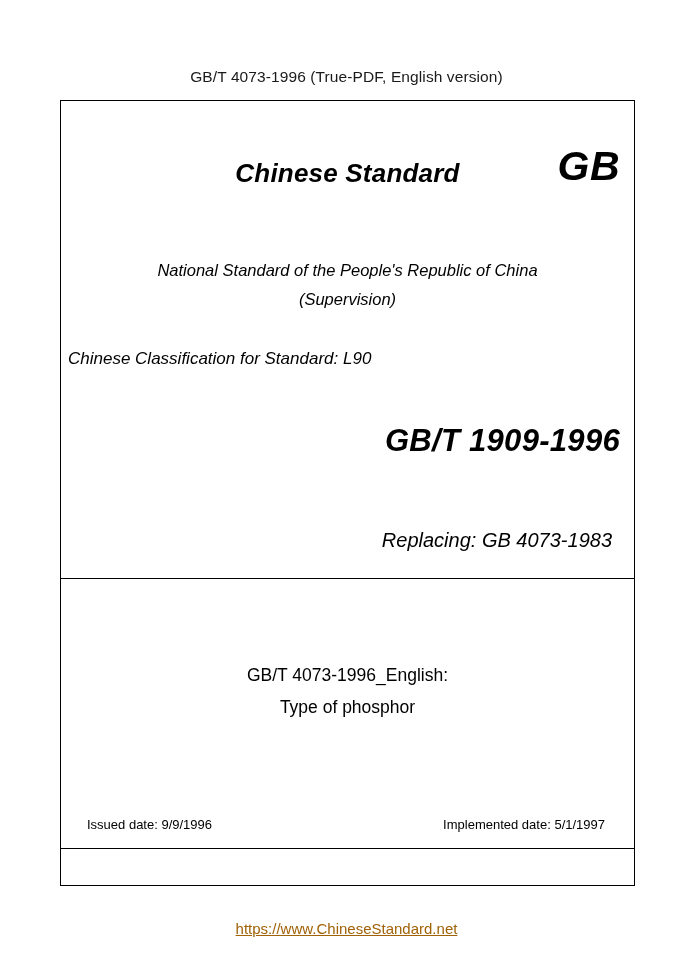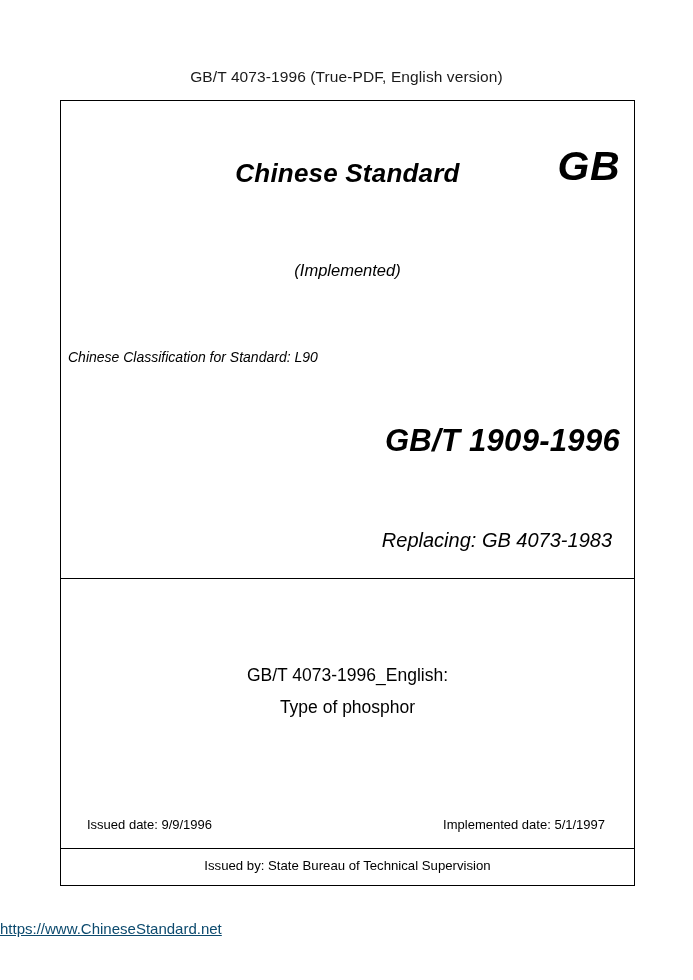--- a/index.html
+++ b/index.html
@@ -74,21 +74,21 @@
     top: 155px;
     width: 100%;
     text-align: center;
     font-size: 16.5px;
     line-height: 29px;
   }
   .classification {
     position: absolute;
     left: 7px;
     top: 248px;
-    font-size: 14px;
+    font-size: 17px;
   }
   .std-number {
     position: absolute;
     right: 14px;
     top: 322px;
     font-size: 31px;
     font-weight: bold;
     letter-spacing: 0.3px;
   }
   .replacing {
@@ -134,57 +134,55 @@
     top: 9px;
     width: 100%;
     text-align: center;
     font-size: 13.2px;
   }
   .footer-link {
     position: absolute;
     top: 920px;
     left: 0;
     width: 693px;
-    text-align: left;
+    text-align: center;
     font-size: 15px;
-    color: #0c4a6e;
+    color: #a16207;
     text-decoration: underline;
     cursor: pointer;
   }
 </style>
 </head>
 <body>
 
 <div class="page">
 
   <div class="header-line">GB/T 4073-1996 (True-PDF, English version)</div>
 
   <div class="doc-box">
 
     <div class="section-top">
       <div class="title-main">Chinese Standard</div>
       <div class="gb-mark">GB</div>
       <div class="nat-standard">
-        <div>(Implemented)</div>
+        <div>National Standard of the People's Republic of China</div>
+        <div>(Supervision)</div>
       </div>
       <div class="classification">Chinese Classification for Standard: L90</div>
       <div class="std-number">GB/T 1909-1996</div>
       <div class="replacing">Replacing: GB 4073-1983</div>
     </div>
 
     <div class="section-mid">
       <div class="english-title">
         <div>GB/T 4073-1996_English:</div>
         <div>Type of phosphor</div>
       </div>
       <div class="issued-date">Issued date: 9/9/1996</div>
       <div class="impl-date">Implemented date: 5/1/1997</div>
     </div>
 
-    <div class="section-bottom">
-      <div class="issued-by">Issued by: State Bureau of Technical Supervision</div>
-    </div>
 
   </div>
 
   <div class="footer-link">https://www.ChineseStandard.net</div>
 
 </div>
 
 </body></html>

